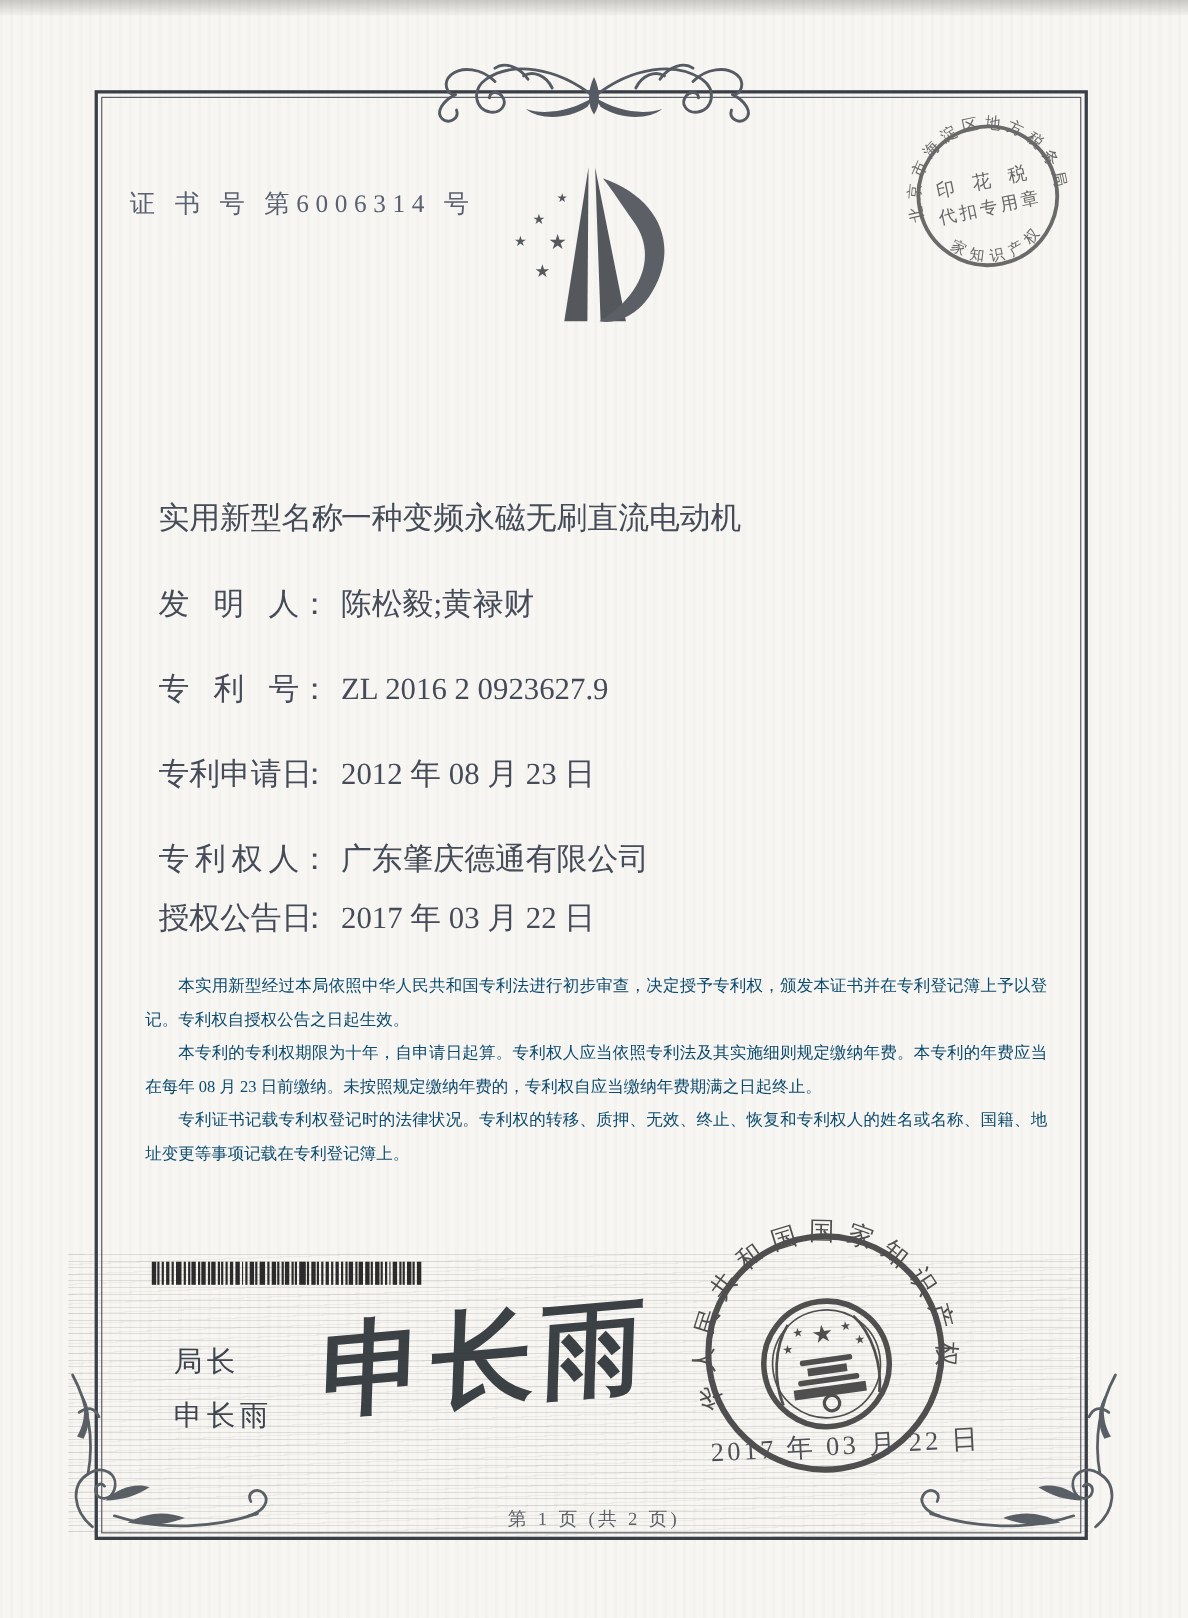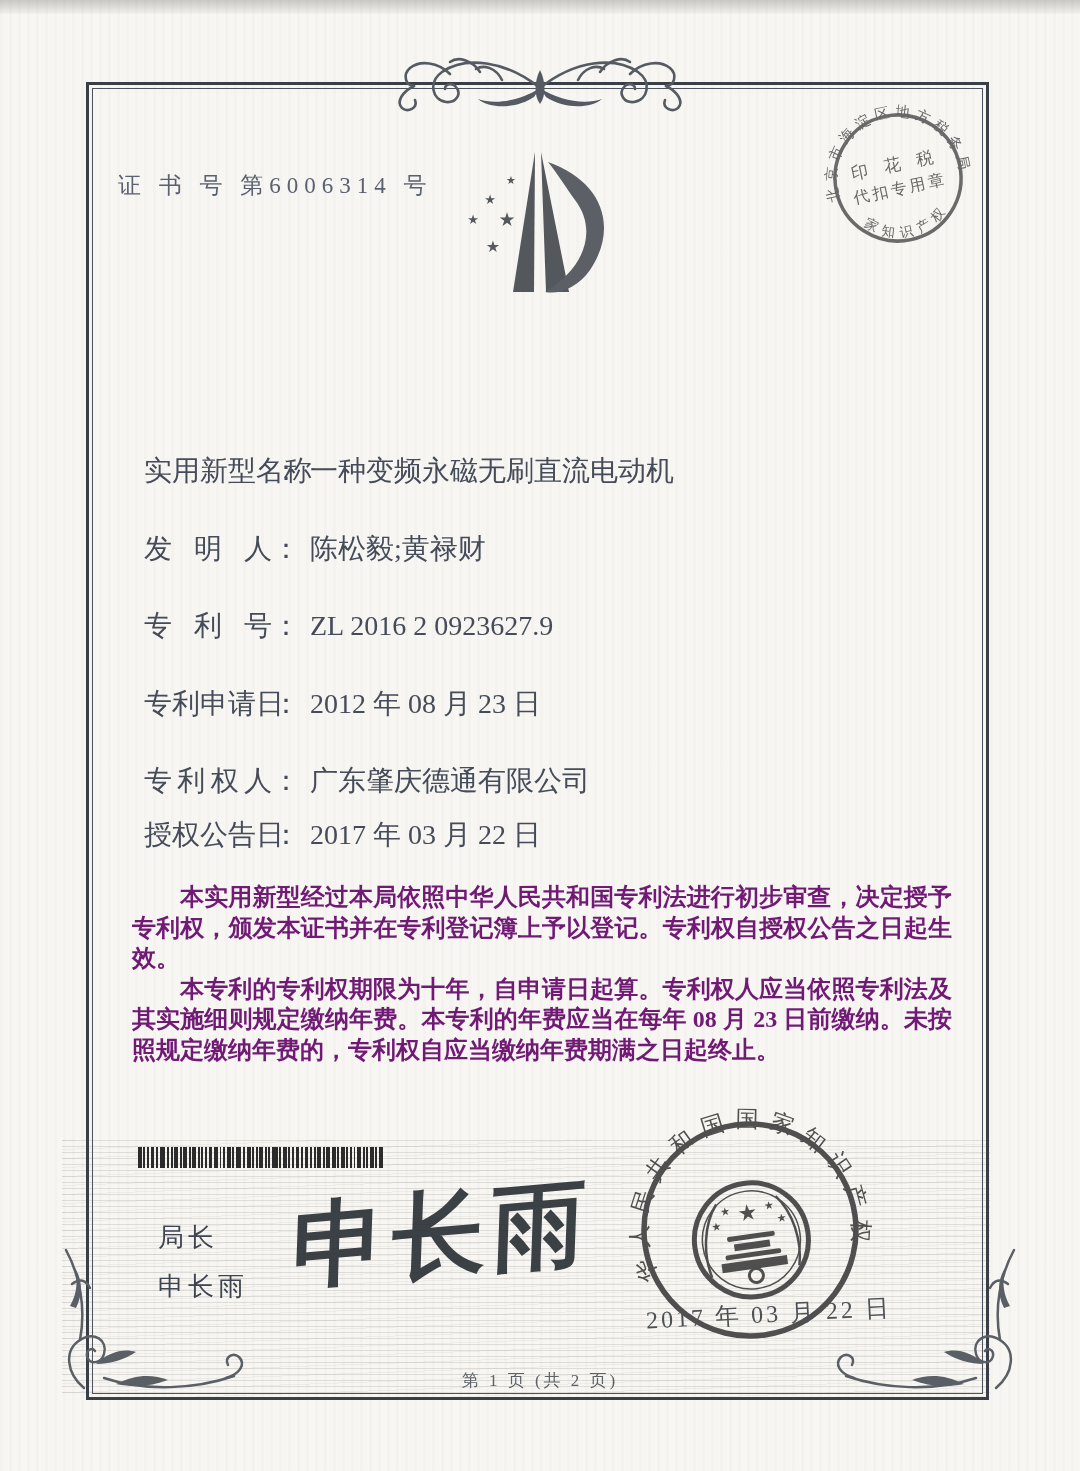--- a/index.html
+++ b/index.html
@@ -14,22 +14,22 @@
   .guilloche{position:absolute;left:62px;top:1140px;width:928px;height:258px;opacity:.85;
         background:repeating-linear-gradient(180deg,rgba(150,148,144,0.30) 0 1px,transparent 1px 6px),
                    repeating-linear-gradient(178deg,rgba(150,148,144,0.12) 0 1px,transparent 1px 9px);}
   .cert-no{position:absolute;left:118px;top:170px;font-size:23px;letter-spacing:6px;color:#596070;}
   .doc-title{position:absolute;left:0;top:312px;width:1080px;text-align:center;
         font-size:53px;font-weight:700;letter-spacing:11px;color:#333a46;}
   .fields{position:absolute;left:144px;top:0;width:820px;}
   .field-row{position:absolute;left:0;font-size:28px;white-space:nowrap;color:#454b58;}
   .field-label{display:inline-block;width:128px;text-align:justify;text-align-last:justify;}
   .field-colon{display:inline-block;margin-right:10px;}
-  .paragraphs{position:absolute;left:132px;top:882px;width:820px;font-size:24px;
-        line-height:30.5px;text-align:justify;color:#701a75;font-weight:bold;}
+  .paragraphs{position:absolute;left:132px;top:882px;width:820px;font-size:15px;
+        line-height:30.5px;text-align:justify;color:#0c4a6e;}
   .paragraphs p{margin:0;text-indent:2em;}
   .barcode{position:absolute;left:138px;top:1147px;width:324px;height:21px;display:flex;align-items:stretch;}
   .barcode i{display:block;background:#2b2b2b;}
   .signer{position:absolute;left:158px;top:1220px;font-size:26px;color:#3f454f;
         font-family:"Liberation Sans","DejaVu Sans",sans-serif;}
   .signer div{margin-bottom:14px;letter-spacing:4px;}
   .signature{position:absolute;left:292px;top:1172px;font-size:94px;color:#2d3237;
         transform:rotate(-5deg) skewX(-7deg);letter-spacing:6px;opacity:.92;font-weight:700;}
   .seal-date{position:absolute;left:646px;top:1298px;font-size:24px;letter-spacing:3px;
         color:#4d5156;transform:rotate(-3deg);}
@@ -118,20 +118,21 @@
       <span class="field-label">专利权人</span><span class="field-colon">：</span><span>广东肇庆德通有限公司</span>
     </div>
     <div class="field-row" style="top:816px">
       <span class="field-label">授权公告日</span><span class="field-colon">：</span><span>2017 年 03 月 22 日</span>
     </div>
   </div>
 
   <div class="paragraphs">
     <p>本实用新型经过本局依照中华人民共和国专利法进行初步审查，决定授予专利权，颁发本证书并在专利登记簿上予以登记。专利权自授权公告之日起生效。</p>
     <p>本专利的专利权期限为十年，自申请日起算。专利权人应当依照专利法及其实施细则规定缴纳年费。本专利的年费应当在每年 08 月 23 日前缴纳。未按照规定缴纳年费的，专利权自应当缴纳年费期满之日起终止。</p>
+    <p>专利证书记载专利权登记时的法律状况。专利权的转移、质押、无效、终止、恢复和专利权人的姓名或名称、国籍、地址变更等事项记载在专利登记簿上。</p>
   </div>
 
   <div class="barcode">
       <i style="width: 3.8px; margin-right: 1.7px;"></i>
       <i style="width: 1.9px; margin-right: 1.7px;"></i>
       <i style="width: 1.9px; margin-right: 1.7px;"></i>
       <i style="width: 3.8px; margin-right: 1.7px;"></i>
       <i style="width: 1.9px; margin-right: 1.7px;"></i>
       <i style="width: 5.7px; margin-right: 1.7px;"></i>
       <i style="width: 1.9px; margin-right: 1.7px;"></i>

